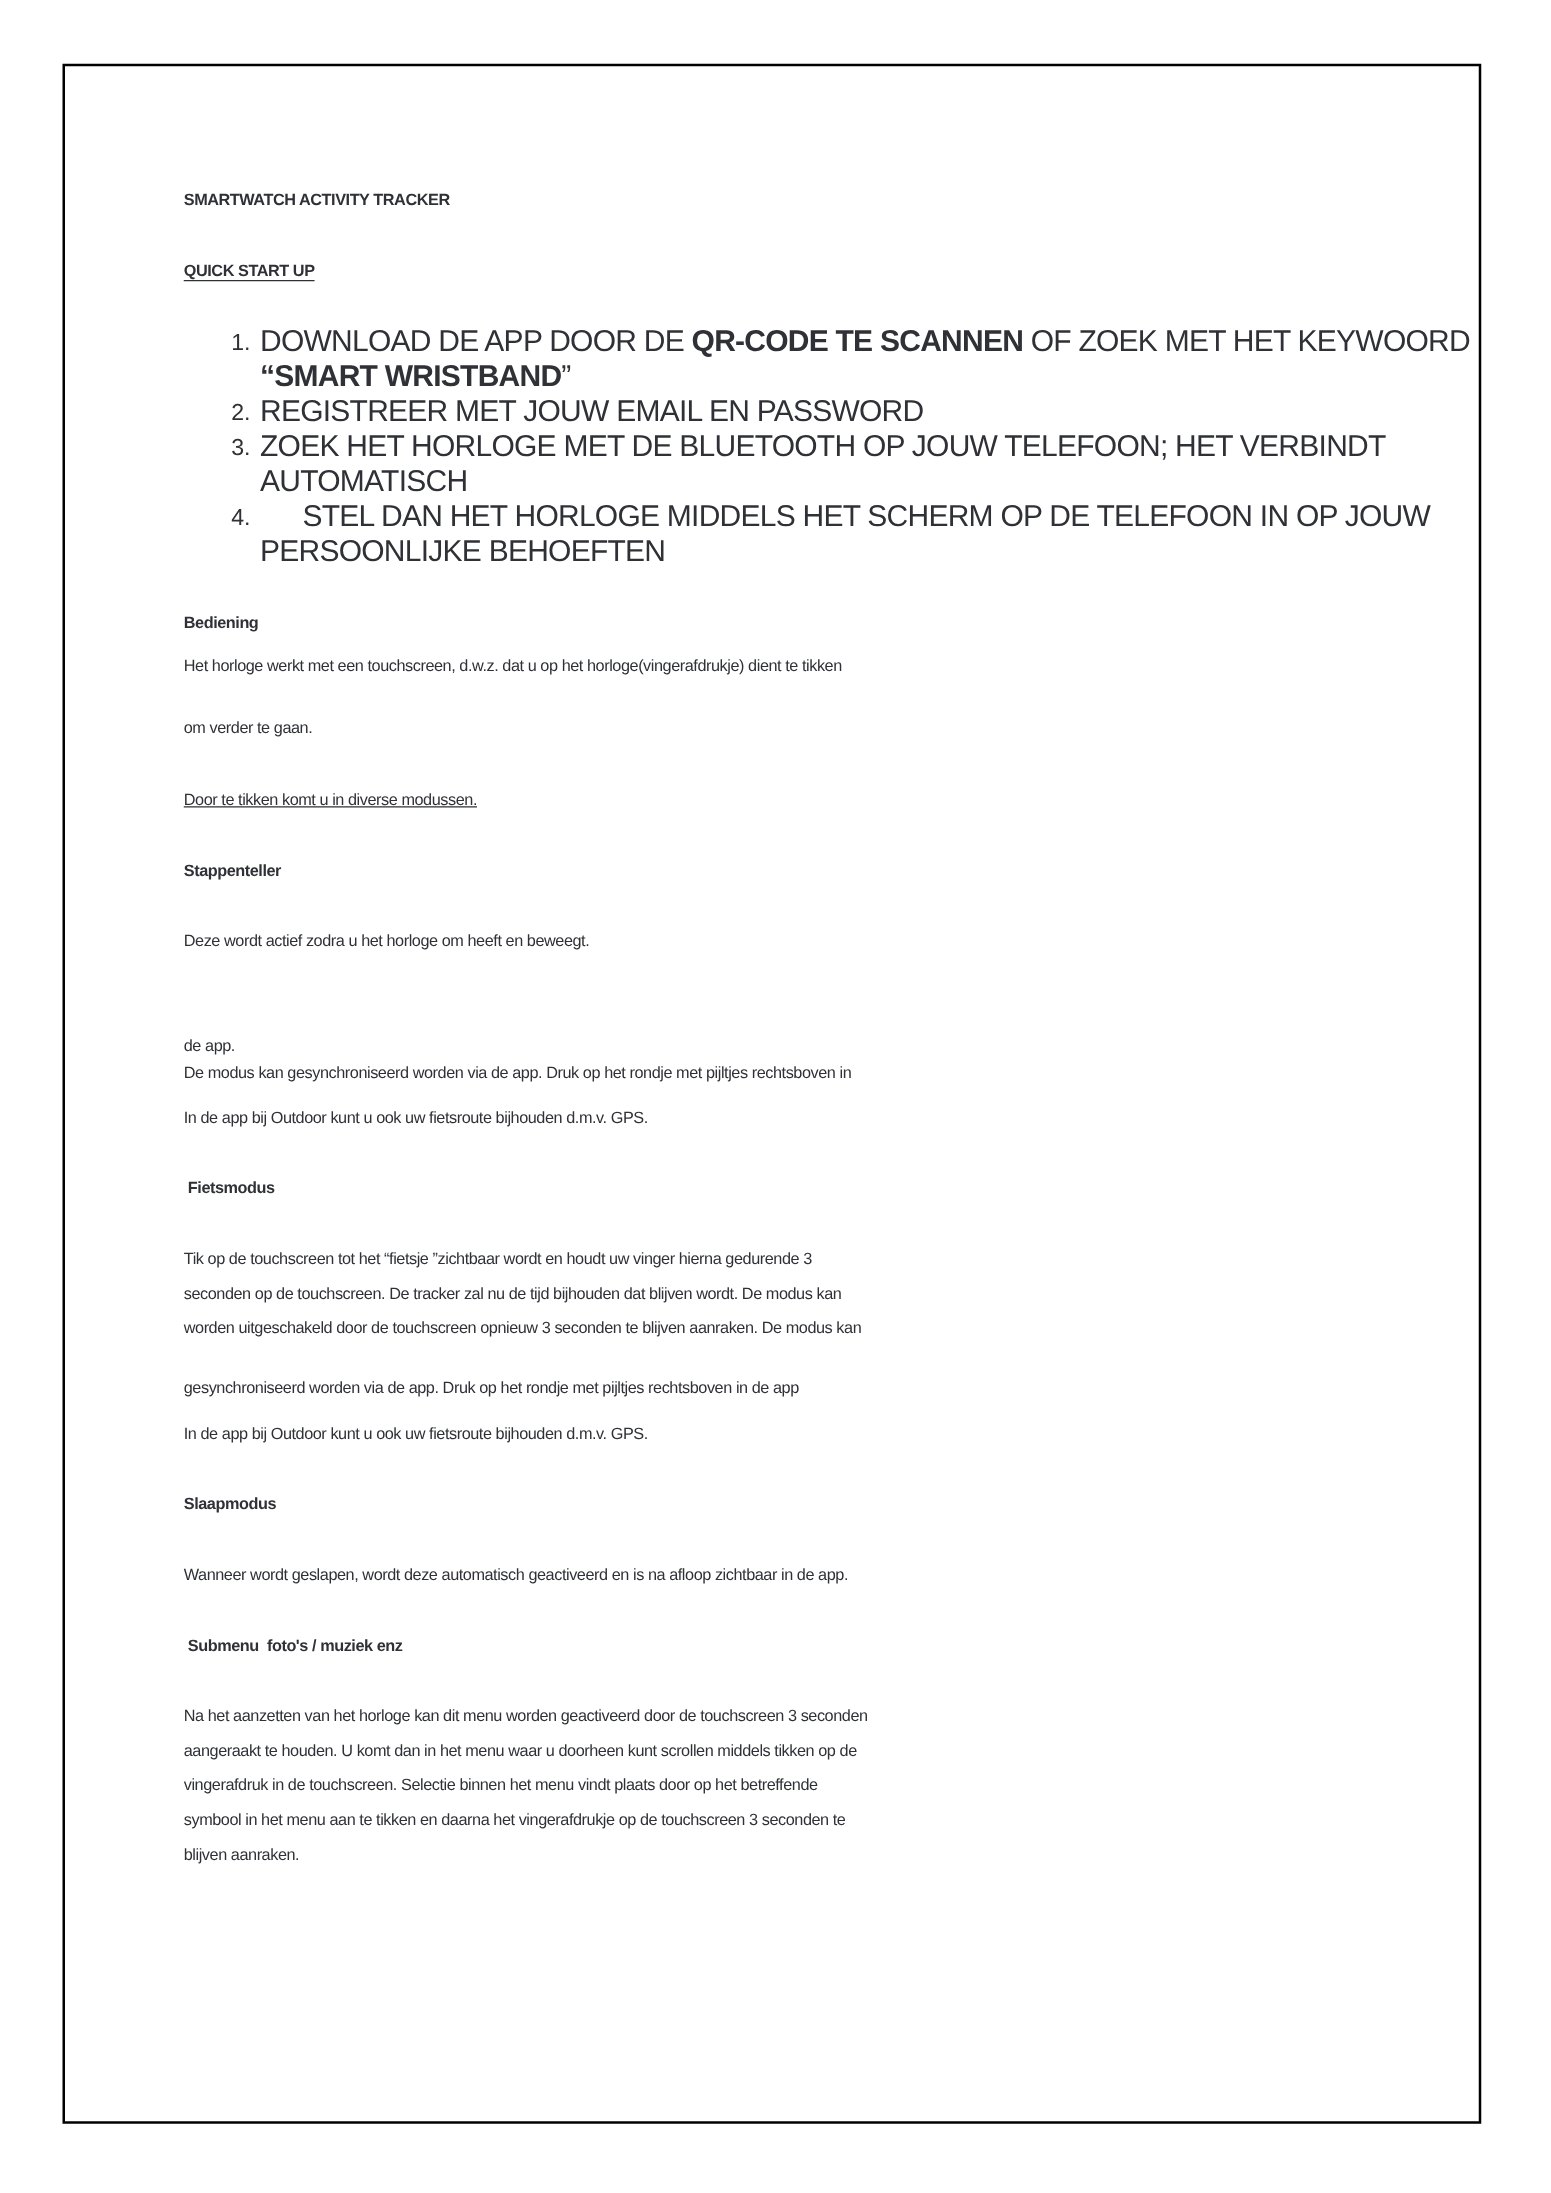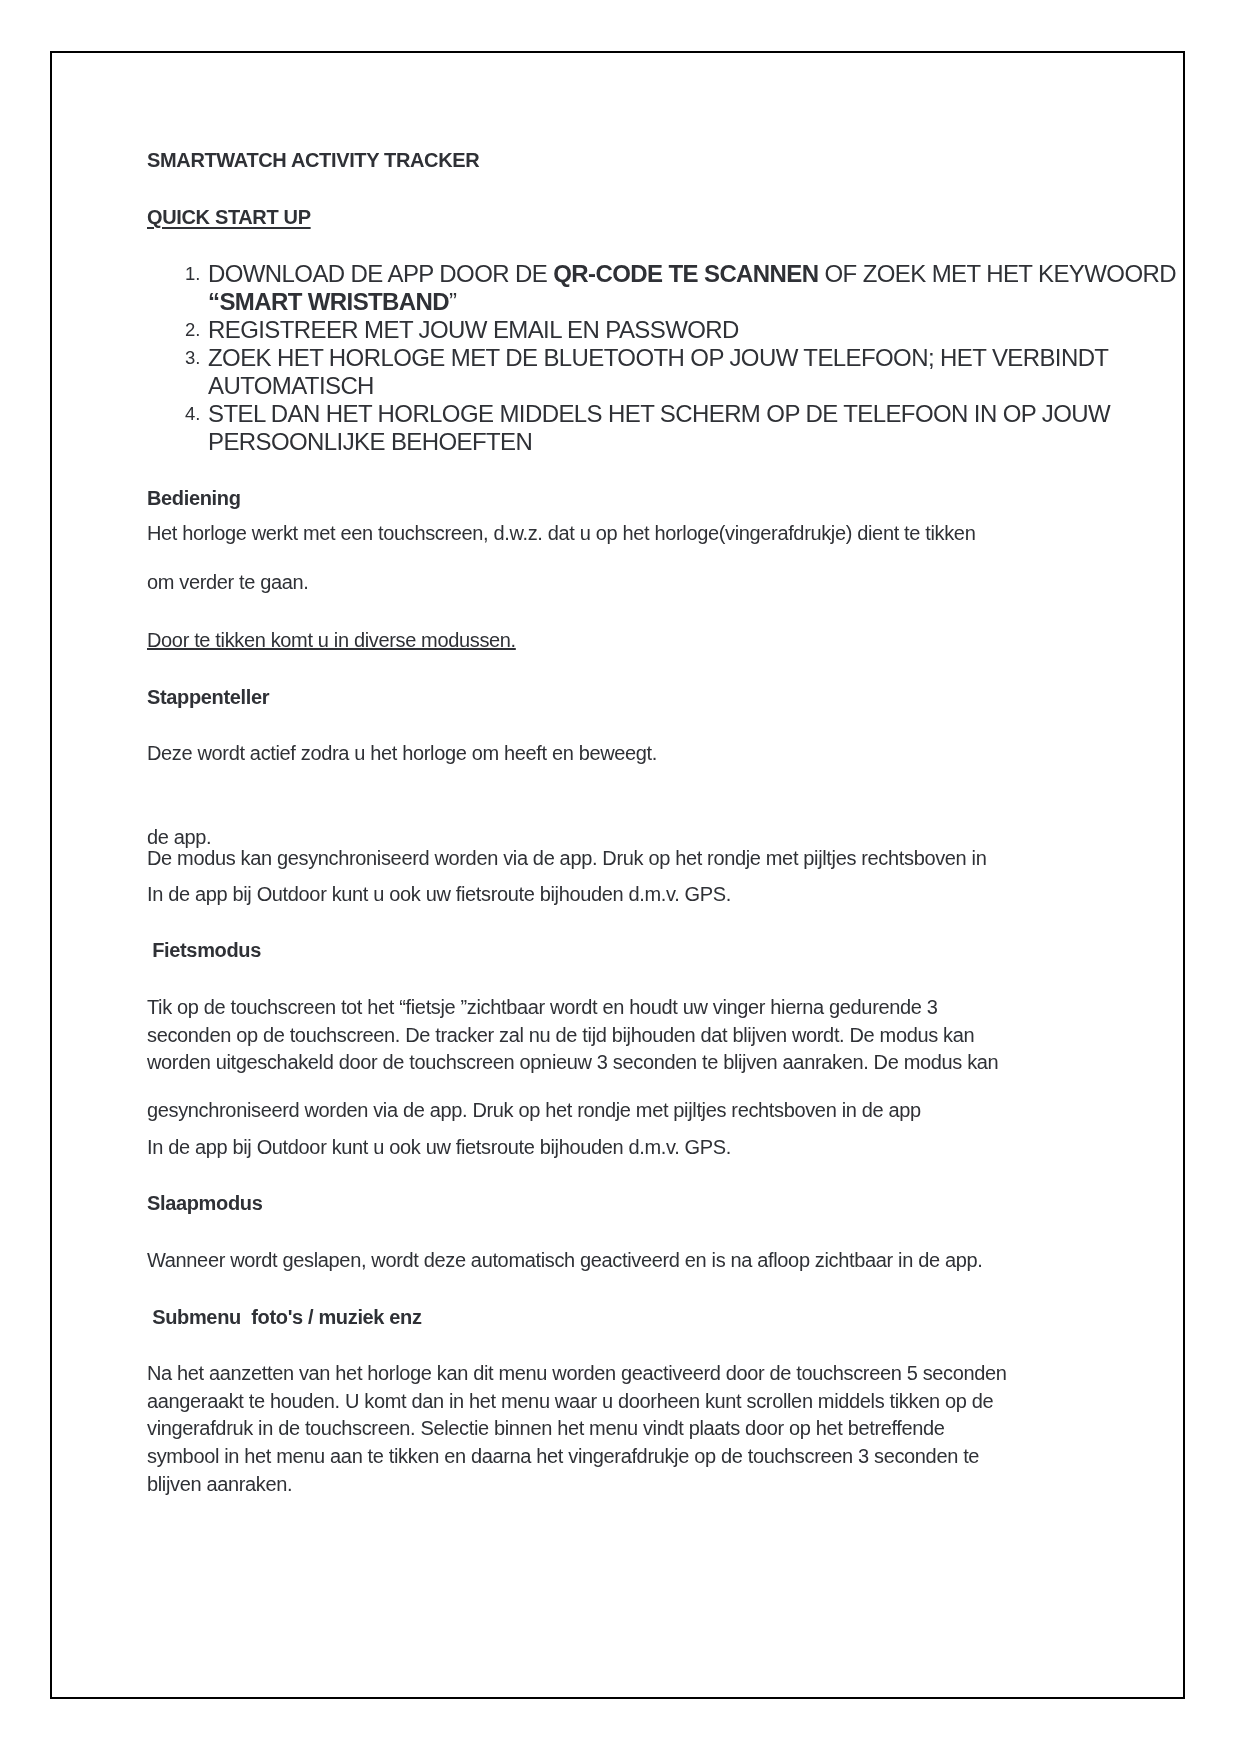--- a/index.html
+++ b/index.html
@@ -27,21 +27,21 @@
     .content {
       position: absolute;
       left: 147px;
       top: 0;
       width: 950px;
     }
     .line {
       position: absolute;
       left: 0;
       white-space: nowrap;
-      font-size: 20px;
+      font-size: 13px;
       line-height: 28px;
       letter-spacing: -0.35px;
     }
     .bold { font-weight: bold; }
     .underline { text-decoration: underline; text-underline-offset: 3px; }
     .list-num {
       position: absolute;
       left: 38px;
       white-space: nowrap;
       font-size: 18.5px;
@@ -81,21 +81,21 @@
     </div>
 
     <div>
       <span class="list-num" style="top:344px;">3.</span>
       <span class="list-text" style="top:344px;">ZOEK HET HORLOGE MET DE BLUETOOTH OP JOUW TELEFOON; HET VERBINDT</span>
       <span class="list-text" style="top:372px;">AUTOMATISCH</span>
     </div>
 
     <div>
       <span class="list-num" style="top:400px;">4.</span>
-      <span class="list-text" style="top:400px;">STEL DAN HET HORLOGE MIDDELS HET SCHERM OP DE TELEFOON IN OP JOUW</span>
+      <span class="list-text" style="top:400px;margin-left:34px;">STEL DAN HET HORLOGE MIDDELS HET SCHERM OP DE TELEFOON IN OP JOUW</span>
       <span class="list-text" style="top:428px;">PERSOONLIJKE BEHOEFTEN</span>
     </div>
   </div>
 
   <div>
     <div class="line bold" style="top:484px;">Bediening</div>
     <div class="line" style="top:519px;">Het horloge werkt met een touchscreen, d.w.z. dat u op het horloge(vingerafdrukje)  dient te tikken</div>
     <div class="line" style="top:568px;">om verder te gaan.</div>
     <div class="line" style="top:626px;text-decoration:underline;">Door te tikken komt u in diverse modussen.</div>
   </div>
@@ -117,20 +117,20 @@
     <div class="line" style="top:1133px;">In de app bij Outdoor kunt u ook uw fietsroute bijhouden d.m.v. GPS.</div>
   </div>
 
   <div>
     <div class="line bold" style="top:1189px;">Slaapmodus</div>
     <div class="line" style="top:1246px;">Wanneer wordt geslapen, wordt deze automatisch geactiveerd en is na afloop zichtbaar in de app.</div>
   </div>
 
   <div>
     <div class="line bold" style="top:1303px; white-space:pre;"> Submenu  foto's / muziek enz</div>
-    <div class="line" style="top:1359px;">Na het aanzetten van het horloge kan dit menu worden geactiveerd door de touchscreen 5 seconden</div>
+    <div class="line" style="top:1359px;">Na het aanzetten van het horloge kan dit menu worden geactiveerd door de touchscreen 3 seconden</div>
     <div class="line" style="top:1387px;">aangeraakt te houden. U komt dan in het menu waar u doorheen kunt scrollen middels tikken op de</div>
     <div class="line" style="top:1414px;">vingerafdruk in de touchscreen. Selectie binnen het menu vindt plaats door op het betreffende</div>
     <div class="line" style="top:1442px;">symbool  in het menu aan te tikken en daarna het vingerafdrukje op de touchscreen 3 seconden te</div>
     <div class="line" style="top:1470px;">blijven aanraken.</div>
   </div>
 
 </div>
 
 </body></html>

